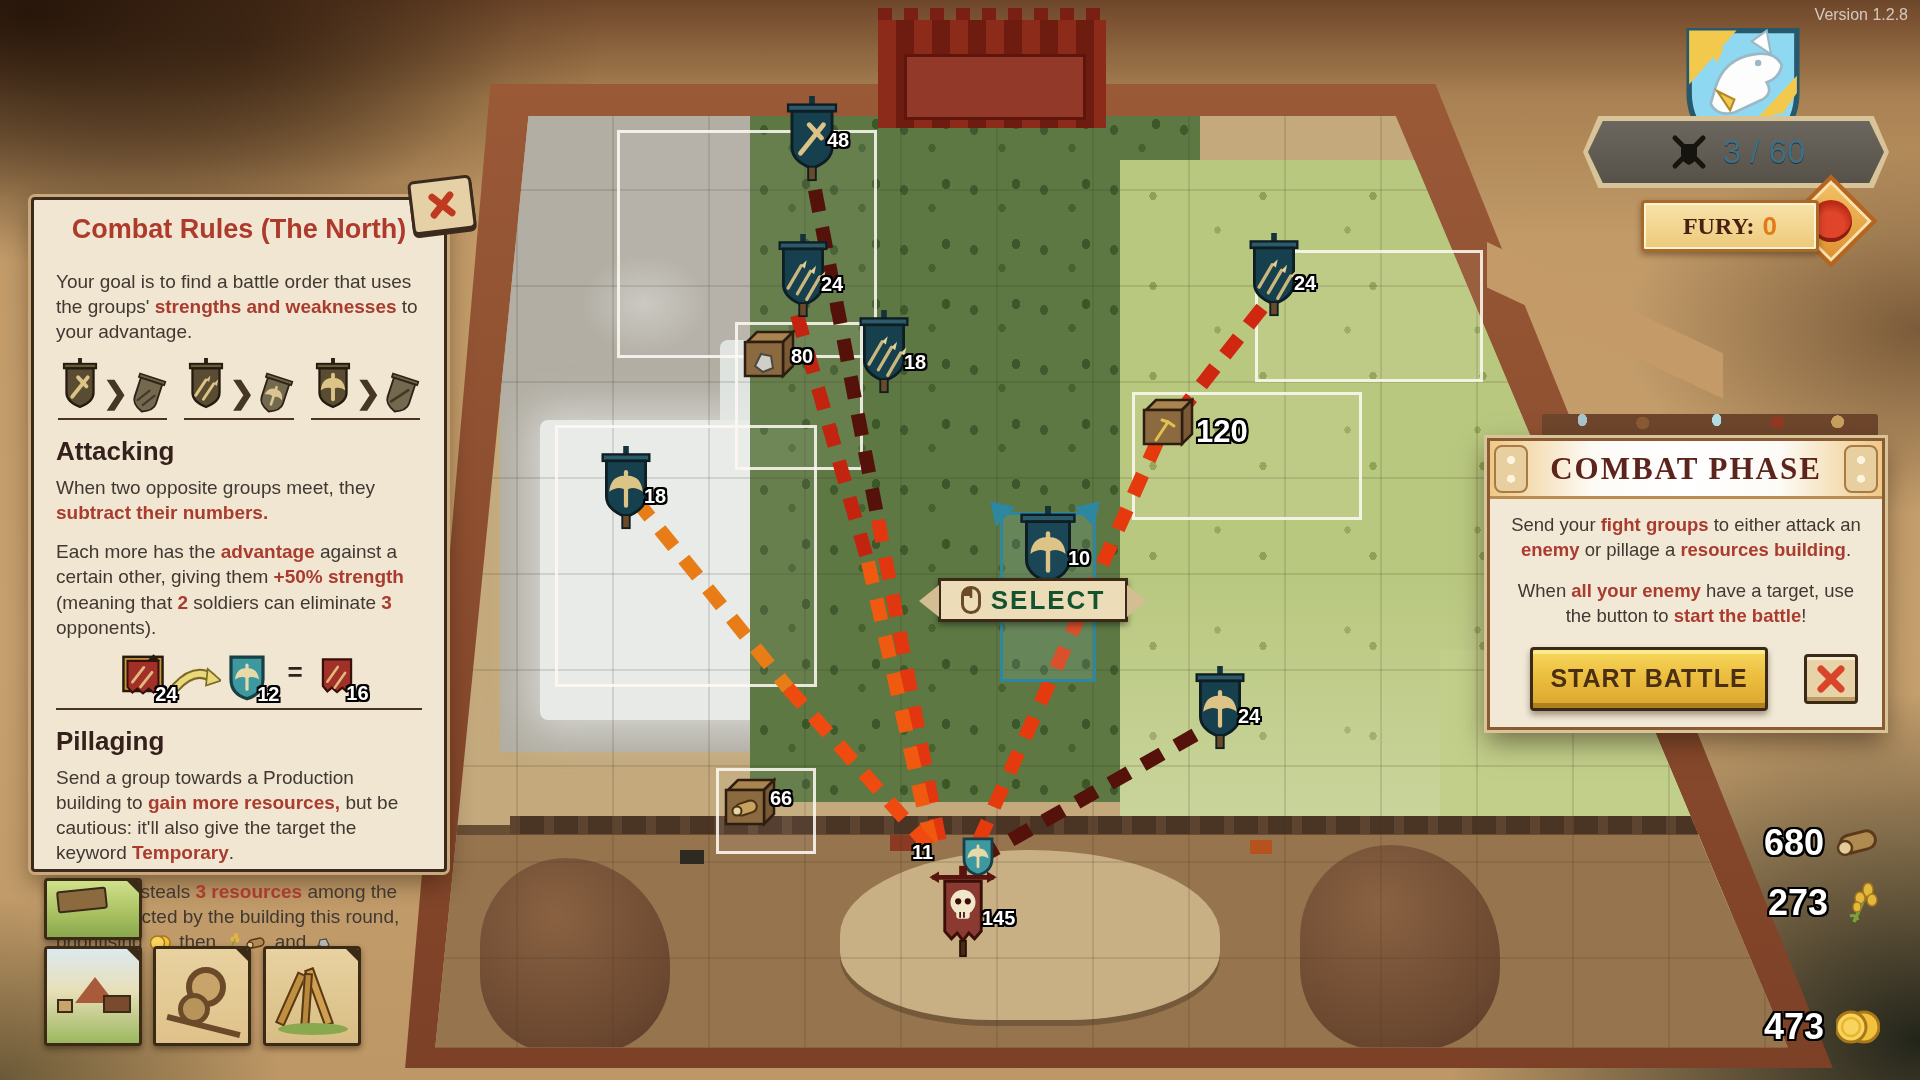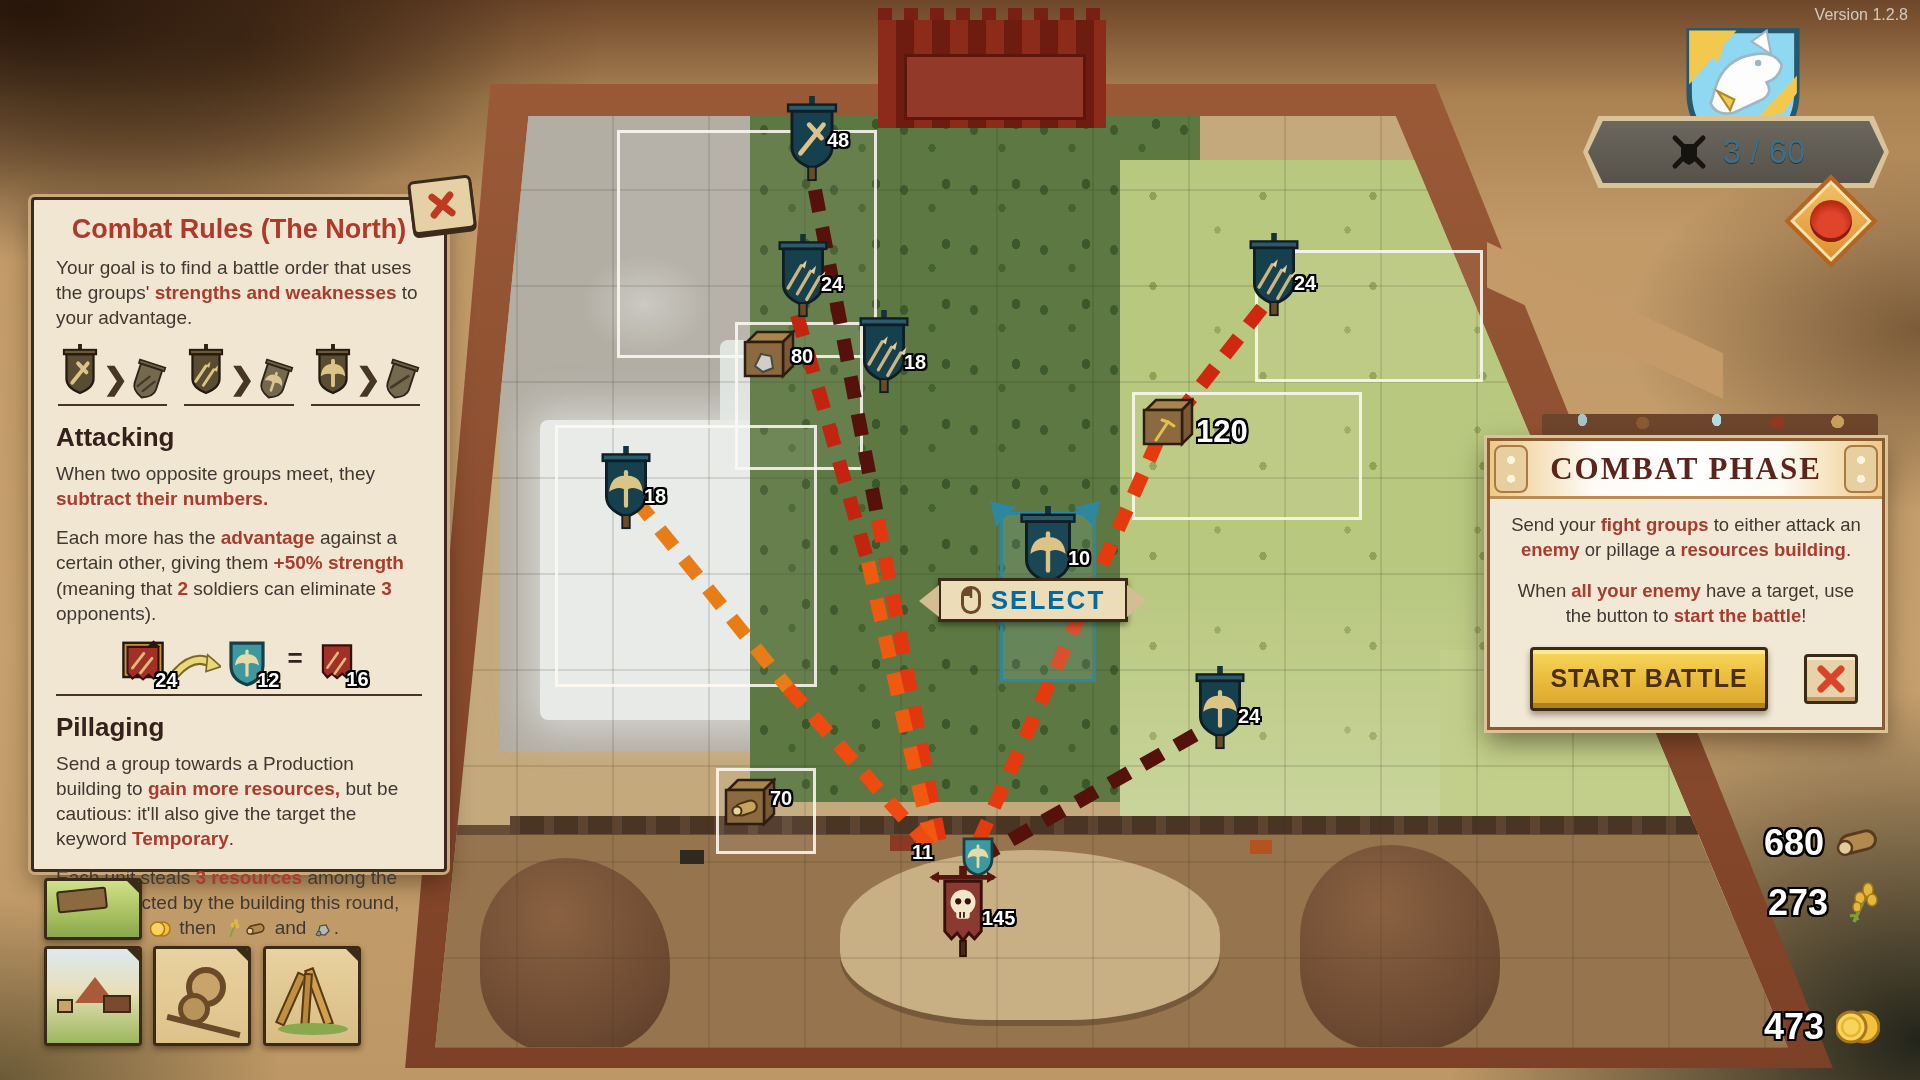--- a/index.html
+++ b/index.html
@@ -74,26 +74,26 @@
   .num.big { font-size:31px; }
 
   
   #select-ribbon { left:938px; top:578px; width:190px; height:44px; background:#ecdcb8;
     border:3px solid #3c2a18; display:flex; align-items:center; justify-content:center; gap:10px;
     box-shadow:0 3px 6px rgba(0,0,0,.4); }
   #select-ribbon::before, #select-ribbon::after { content:""; position:absolute; top:4px; width:0; height:0;
     border-top:16px solid transparent; border-bottom:16px solid transparent; }
   #select-ribbon::before { left:-22px; border-right:20px solid #d3bd93; }
   #select-ribbon::after { right:-22px; border-left:20px solid #d3bd93; }
-  #select-ribbon .txt { font-weight:800; font-size:26px; letter-spacing:2px; color:#0369a1; }
+  #select-ribbon .txt { font-weight:800; font-size:26px; letter-spacing:2px; color:#14532d; }
 
   
   .panel { background:#f1e6d2; border:3px solid #3b2a1d; box-shadow:0 0 0 3px #c9a87c, 0 10px 24px rgba(30,15,5,.45); }
   #rules { left:31px; top:197px; width:416px; height:675px; padding:14px 22px 10px; border-radius:4px; }
-  #rules .title { text-align:center; color:#ae3a2c; font-weight:800; font-size:27px; margin-bottom:10px; }
+  #rules .title { text-align:center; color:#ae3a2c; font-weight:800; font-size:27px; margin-bottom:24px; }
   #rules p { font-size:19px; line-height:1.32; color:#403831; margin-bottom:14px; }
   .em { color:#a93c2e; font-weight:700; }
   .h2 { font-size:26px; font-weight:800; color:#35211c; margin:4px 0 8px; }
   .advrow { display:flex; justify-content:space-between; margin:6px 2px 16px; }
   .advgroup { display:flex; align-items:flex-end; gap:2px; border-bottom:2px solid #473522; padding:0 2px 2px; }
   .chev { font-size:30px; font-weight:800; color:#453723; line-height:1; margin:0 1px 8px; }
   .loser { transform:rotate(18deg) translateY(4px); opacity:.95; }
   .exrow { display:flex; align-items:center; justify-content:center; gap:6px; margin:4px 0 16px;
     border-bottom:2px solid #473522; padding:0 12px 6px; }
   .exicon { position:relative; }
@@ -362,21 +362,21 @@
   </div>
 
   <div class="unit" style="left:722px;top:776px;">
     <svg width="54" height="54" viewBox="0 0 54 54">
       <polygon points="6,14 16,4 52,4 42,14" fill="#a8854e" stroke="#2e1d10" stroke-width="2.5"></polygon>
       <polygon points="42,14 52,4 52,38 42,48" fill="#7a5a34" stroke="#2e1d10" stroke-width="2.5"></polygon>
       <rect x="4" y="14" width="38" height="34" fill="#8a6a3e" stroke="#2e1d10" stroke-width="2.5"></rect>
       <rect x="13" y="26" width="22" height="12" rx="6" transform="rotate(-18 24 32)" fill="#c8a35e" stroke="#4a3014" stroke-width="2"></rect>
       <circle cx="15" cy="35" r="4.5" fill="#e8d6a2" stroke="#4a3014" stroke-width="2"></circle>
     </svg>
-    <span class="num" style="left:48px;top:12px;">70</span>
+    <span class="num" style="left:48px;top:12px;">66</span>
   </div>
 
   <div class="unit" style="left:912px;top:840px;">
     <span class="num" style="left:0;top:2px;">11</span>
     <svg class="abs" style="left:48px;top:-4px;" width="36" height="42" viewBox="0 0 50 60">
       <path d="M5,4 h40 v28 q0,18 -20,24 q-20,-6 -20,-24 Z" fill="#3e98a0" stroke="#173f44" stroke-width="4"></path>
       <line x1="25" y1="14" x2="25" y2="44" stroke="#e8d9a8" stroke-width="4" stroke-linecap="round"></line>
       <path d="M25,18 C16,17 11,23 10,32 C16,28 21,28 25,31 Z" fill="#e8d9a8"></path>
       <path d="M25,18 C34,17 39,23 40,32 C34,28 29,28 25,31 Z" fill="#e8d9a8"></path>
     </svg>
@@ -592,20 +592,24 @@
           </g>
         <path d="M14,14 h16 v10 q0,8 -8,11 q-8,-3 -8,-11 Z" fill="#16140f"></path>
       </svg>
       <span id="progress-text">3 / 60</span>
     </div>
   </div>
 
   <div class="abs" id="fury-diamond">
       <div class="inner"></div>
     </div>
+  <div class="abs" id="fury">
+    <span class="lab">FURY:</span>
+    <span class="val">0</span>
+  </div>
 
   <div class="res-row" style="top:820px;">
     <span class="res-val">680</span>
     <svg width="44" height="36" viewBox="0 0 44 36">
       <rect x="4" y="8" width="36" height="18" rx="9" transform="rotate(-14 22 18)" fill="#b08a4e" stroke="#5a3a1a" stroke-width="3"></rect>
       <circle cx="9" cy="23" r="7" fill="#e3cc9a" stroke="#5a3a1a" stroke-width="2.5"></circle>
     </svg>
   </div>
   <div class="res-row" style="top:880px;">
     <span class="res-val">273</span>

